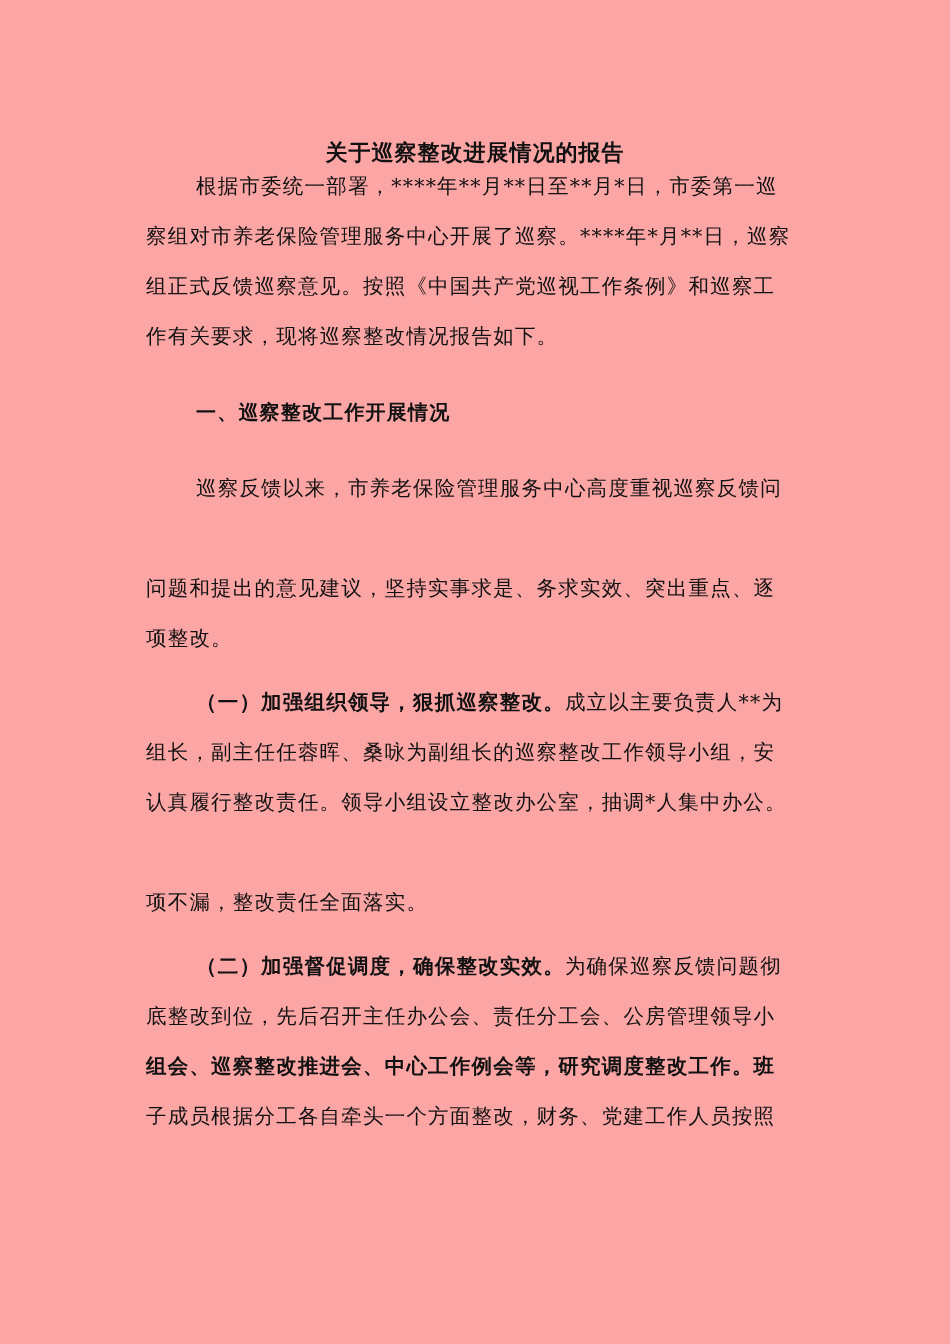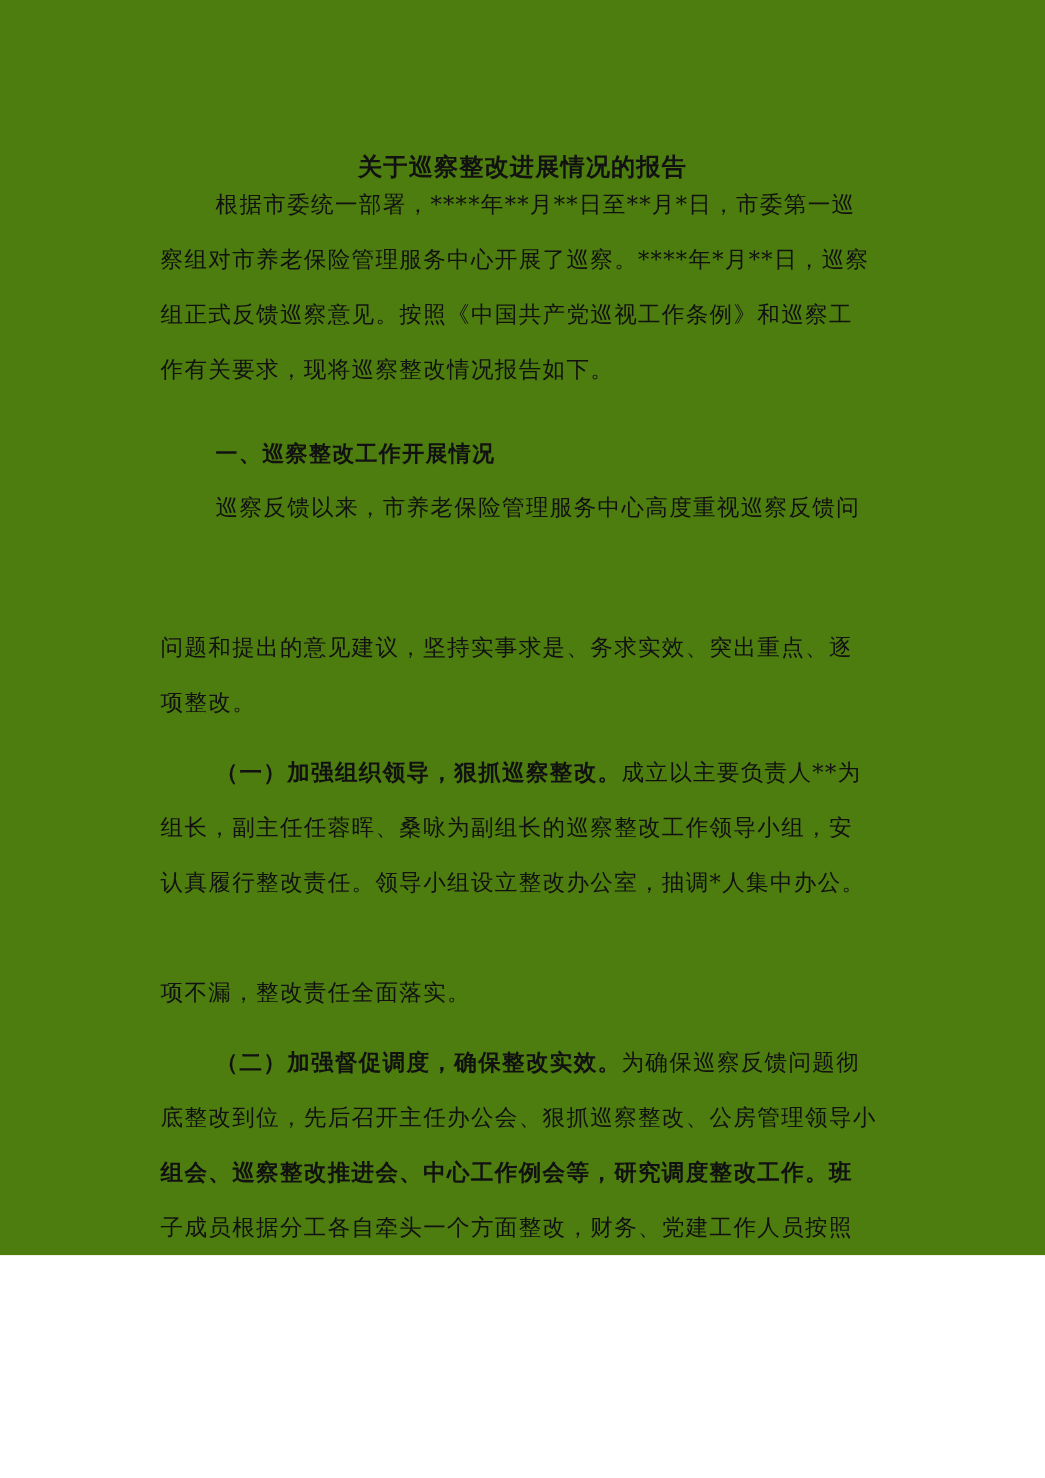--- a/index.html
+++ b/index.html
@@ -13,22 +13,22 @@
       position: relative;
       overflow: hidden;
       font-family: "DejaVu Serif", "Liberation Serif", serif;
       color: #111111;
     }
     .page {
       position: absolute;
       left: 0;
       top: 0;
       width: 950px;
-      height: 1141px;
-      background: #4d7c0f;
+      height: 1344px;
+      background: #fca5a5;
     }
     .title {
       position: absolute;
       left: 0;
       width: 950px;
       top: 138px;
       text-align: center;
       font-family: "DejaVu Sans", "Liberation Sans", sans-serif;
       font-weight: bold;
       font-size: 22px;
@@ -62,31 +62,31 @@
 
   <div class="title">关于巡察整改进展情况的报告</div>
 
   <div class="line indent" style="top:172px;">根据市委统一部署，****年**月**日至**月*日，市委第一巡</div>
   <div class="line" style="top:222px;">察组对市养老保险管理服务中心开展了巡察。****年*月**日，巡察</div>
   <div class="line" style="top:272px;">组正式反馈巡察意见。按照《中国共产党巡视工作条例》和巡察工</div>
   <div class="line" style="top:322px;">作有关要求，现将巡察整改情况报告如下。</div>
 
   <div class="line heading" style="top:398px;">一、巡察整改工作开展情况</div>
 
-  <div class="line indent" style="top:447px;">巡察反馈以来，市养老保险管理服务中心高度重视巡察反馈问</div>
+  <div class="line indent" style="top:474px;">巡察反馈以来，市养老保险管理服务中心高度重视巡察反馈问</div>
   <div class="line" style="top:574px;">问题和提出的意见建议，坚持实事求是、务求实效、突出重点、逐</div>
   <div class="line" style="top:624px;">项整改。</div>
 
   <div class="line" style="top:688px; left:196px;">
     <span class="bold">（一）加强组织领导，狠抓巡察整改。</span><span>成立以主要负责人**为</span>
   </div>
   <div class="line" style="top:738px;">组长，副主任任蓉晖、桑咏为副组长的巡察整改工作领导小组，安</div>
   <div class="line" style="top:788px;">认真履行整改责任。领导小组设立整改办公室，抽调*人集中办公。</div>
   <div class="line" style="top:888px;">项不漏，整改责任全面落实。</div>
 
   <div class="line" style="top:952px; left:196px;">
     <span class="bold">（二）加强督促调度，确保整改实效。</span><span>为确保巡察反馈问题彻</span>
   </div>
-  <div class="line" style="top:1002px;">底整改到位，先后召开主任办公会、狠抓巡察整改、公房管理领导小</div>
+  <div class="line" style="top:1002px;">底整改到位，先后召开主任办公会、责任分工会、公房管理领导小</div>
   <div class="line" style="top:1052px;font-weight:bold;">组会、巡察整改推进会、中心工作例会等，研究调度整改工作。班</div>
   <div class="line" style="top:1102px;">子成员根据分工各自牵头一个方面整改，财务、党建工作人员按照</div>
 
 </div>
 
 </body></html>

